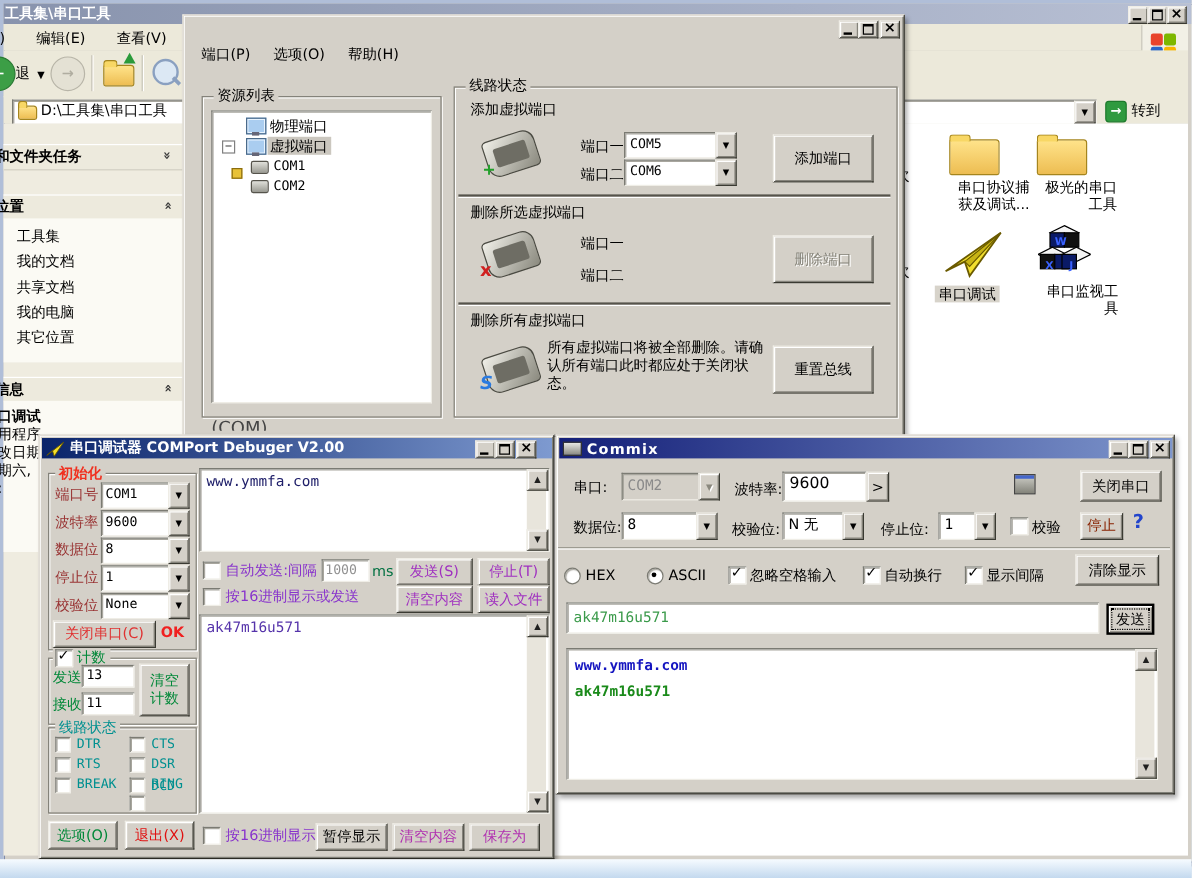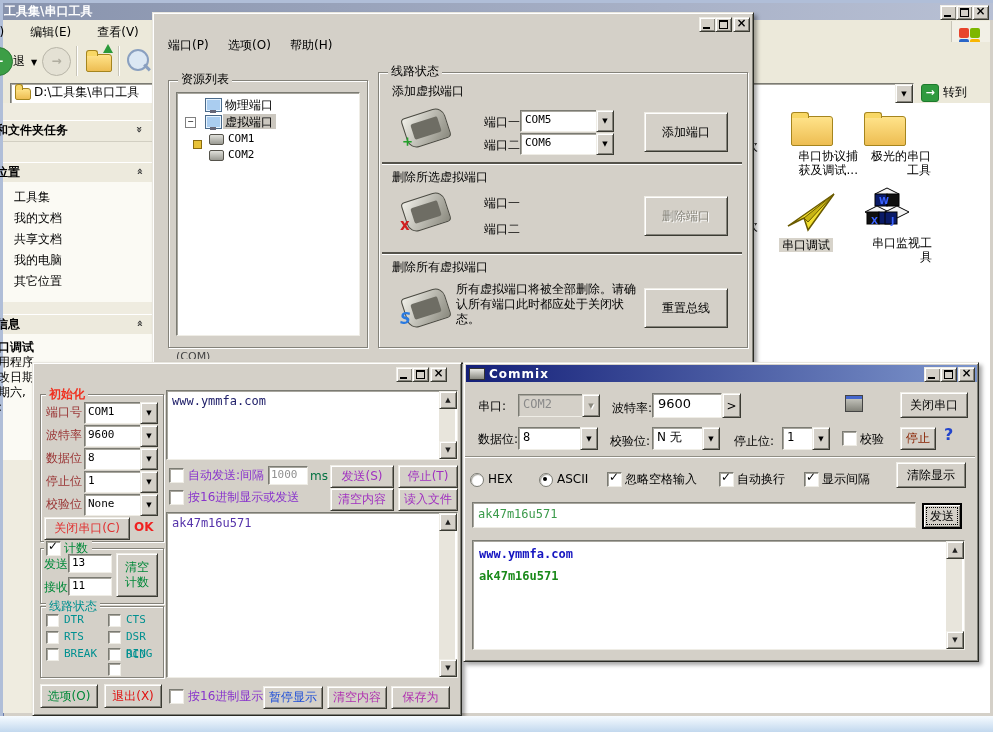--- a/index.html
+++ b/index.html
@@ -231,26 +231,34 @@
 
     <div style="position:absolute;left:382px;top:252px;width:360px;height:0;border-top:2px solid #55534b;border-bottom:1px solid #fff"></div>
 
     <span class="t" style="left:392px;top:260px">删除所有虚拟端口</span>
     <span class="db9" style="left:404px;top:292px"></span>
     <span class="badge" style="left:400px;top:312px;color:#2a7ae0;font-style:italic">S</span>
     <div class="t" style="left:456px;top:282px;width:186px;white-space:normal;line-height:15px">所有虚拟端口将被全部删除。请确认所有端口此时都应处于关闭状态。</div>
     <div class="btn" style="left:644px;top:288px;width:82px;height:38px">重置总线</div>
 
     <div style="position:absolute;left:176px;top:350px;width:80px;height:9px;overflow:hidden">
-      <span class="t" style="left:0;top:0;font-size:11px;color:#444">(COM)</span>
+      <span class="t" style="left:0;top:0;font-size:15px;color:#444">(COM)</span>
     </div>
   </div>
 
   <div style="position:absolute;inset:0;overflow:hidden;pointer-events:none">
     <div class="win" style="left:32px;top:362px;width:428px;height:352px"></div>
+    <div class="tbar dbg-titlebar" style="left:35px;top:365px;width:422px;height:17px">
+      <span style="display:inline-block;width:16px;height:14px">
+        <svg width="16" height="14" viewBox="0 0 20 18">
+            <polygon points="1,16 19,2 9,17 7,11" fill="#f5e02a" stroke="#6a5a00"></polygon>
+          </svg>
+      </span>
+      <span>串口调试器 COMPort Debuger V2.00</span>
+    </div>
     <div class="wbtn wmin" style="left:396px;top:367px"></div>
     <div class="wbtn wmax" style="left:412px;top:367px"></div>
     <div class="wbtn wclose" style="left:430px;top:367px"></div>
 
     <div class="grp" style="left:40px;top:394px;width:122px;height:146px"></div>
     <span class="gl b" style="left:46px;top:388px;color:#f03020">初始化</span>
     <span class="t" style="left:46px;top:405px;color:#993333">端口号</span>
     <div class="fld" style="left:84px;top:402px;width:56px;height:20px"></div>
     <span class="t m" style="left:88px;top:405px;font-size:11px">COM1</span>
     <div class="cab" style="left:140px;top:402px;width:16px;height:20px"></div>
@@ -325,21 +333,21 @@
     <div class="btn" style="left:398px;top:488px;width:58px;height:21px;color:#a030c0">读入文件</div>
 
     <div class="fld" style="left:166px;top:512px;width:290px;height:164px"></div>
     <span class="t m" style="left:172px;top:516px;color:#5533aa;font-size:12px">ak47m16u571</span>
     <div class="vtr" style="left:439px;top:513px;height:162px"></div>
     <div class="sar up" style="left:439px;top:513px"></div>
     <div class="sar dn" style="left:439px;top:659px"></div>
 
     <div class="cb" style="left:169px;top:689px"></div>
     <span class="t" style="left:188px;top:689px;color:#8833cc">按16进制显示</span>
-    <div class="btn" style="left:263px;top:686px;width:58px;height:21px;color:#1d4ed8">暂停显示</div>
+    <div class="btn" style="left:263px;top:686px;width:58px;height:21px;color:#000000">暂停显示</div>
     <div class="btn" style="left:327px;top:686px;width:58px;height:21px;color:#b030b0">清空内容</div>
     <div class="btn" style="left:391px;top:686px;width:57px;height:21px;color:#b030b0">保存为</div>
   </div>
 
   <div style="position:absolute;inset:0;overflow:hidden;pointer-events:none">
     <div class="win" style="left:463px;top:362px;width:514px;height:298px"></div>
     <div class="tbar cmx-titlebar" style="left:466px;top:365px;width:508px;height:17px">
       <span style="display:inline-block;width:14px;height:10px;background:linear-gradient(#e8e8e4,#8a8a82);border:1px solid #333"></span>
       <span style="letter-spacing:1px">Commix</span>
     </div>

